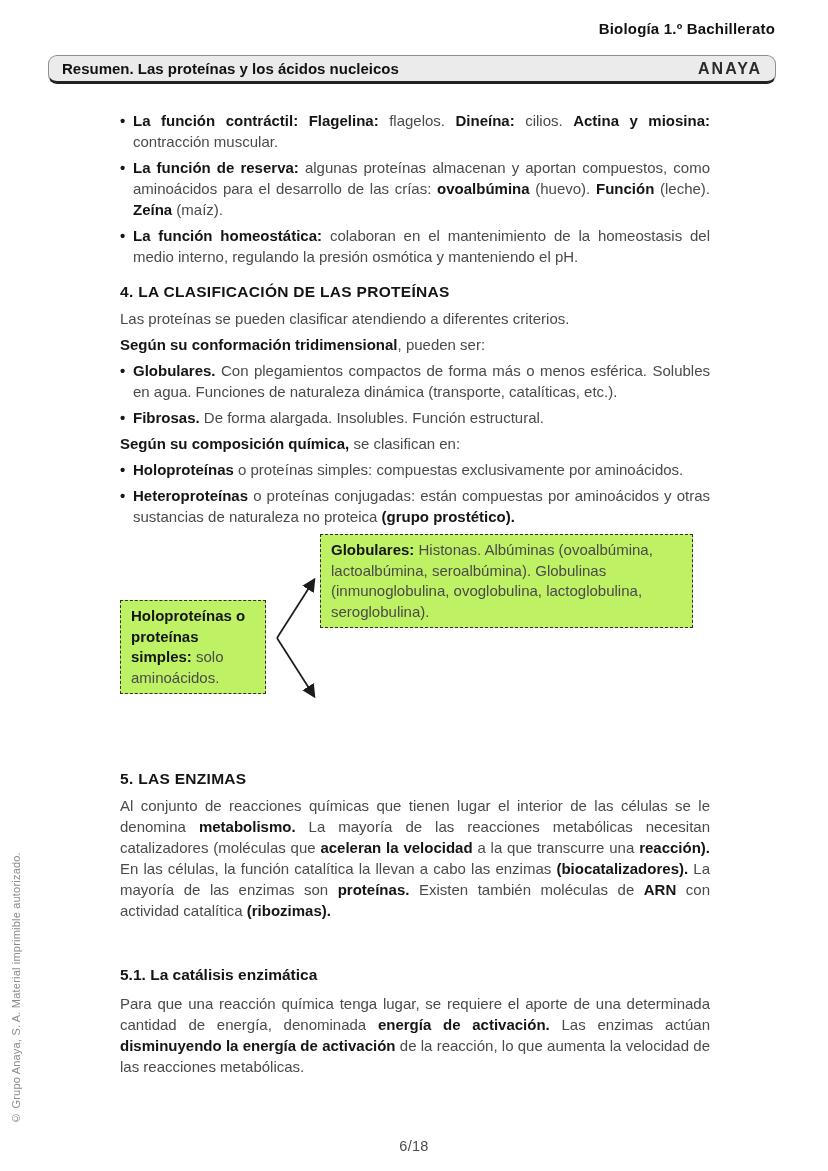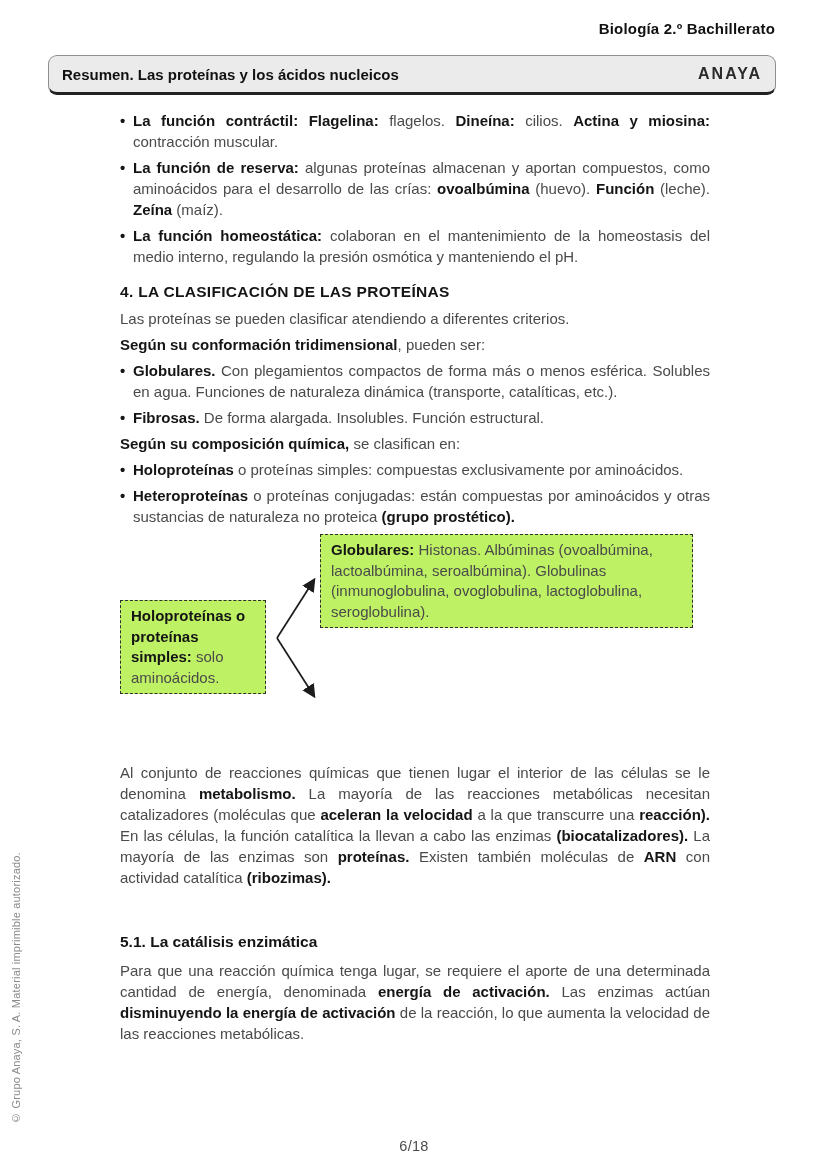--- a/index.html
+++ b/index.html
@@ -5,21 +5,21 @@
   html,body{margin:0;padding:0;background:#fff;}
   .page{
     position:relative;width:828px;height:1171px;background:#ffffff;
     font-family:"Liberation Sans",sans-serif;overflow:hidden;
   }
   .header-right{
     position:absolute;top:20px;right:53px;
     font-size:15px;font-weight:bold;color:#111;letter-spacing:.2px;
   }
   .title-bar{
-    position:absolute;top:55px;left:48px;right:52px;height:40px;
+    position:absolute;top:55px;left:48px;right:52px;height:29px;
     background:#ebebeb;border:1px solid #8f8f8f;
     border-bottom:3px solid #222;border-radius:9px;
     display:flex;align-items:center;justify-content:space-between;
     padding:0 13px;box-sizing:border-box;
   }
   .title-bar .title{font-size:15px;font-weight:bold;color:#111;}
   .title-bar .logo{
     font-size:16px;font-weight:bold;color:#2a2a2a;letter-spacing:2px;
     transform:scaleY(1.05);
   }
@@ -59,21 +59,21 @@
     font-size:11px;color:#8a8a8a;letter-spacing:.2px;white-space:nowrap;
   }
 </style>
 </head>
 <body>
 
 <div class="page">
 
   <div class="copyright">© Grupo Anaya, S. A. Material imprimible autorizado.</div>
 
-  <div class="header-right">Biología 2.º Bachillerato</div>
+  <div class="header-right">Biología 1.º Bachillerato</div>
 
   <div class="title-bar">
     <span class="title">Resumen. Las proteínas y los ácidos nucleicos</span>
     <span class="logo">ANAYA</span>
   </div>
 
   <div class="content">
 
     <div class="bullet">
       <span class="marker">•</span>
@@ -125,20 +125,21 @@
         <defs>
           <marker id="ah" markerWidth="9" markerHeight="9" refX="6.5" refY="4" orient="auto">
             <path d="M0,0 L8,4 L0,8 z" fill="#1c1c1c"></path>
           </marker>
         </defs>
         <line x1="7" y1="66" x2="44" y2="8" stroke="#1c1c1c" stroke-width="1.7" marker-end="url(#ah)"></line>
         <line x1="7" y1="66" x2="44" y2="124" stroke="#1c1c1c" stroke-width="1.7" marker-end="url(#ah)"></line>
       </svg>
     </div>
 
+    <div class="h-section">5. LAS ENZIMAS</div>
 
     <div class="p">Al conjunto de reacciones químicas que tienen lugar el interior de las células se le denomina <strong>metabolismo.</strong> La mayoría de las reacciones metabólicas necesitan catalizadores (moléculas que <strong>aceleran la velocidad</strong> a la que transcurre una <strong>reacción).</strong> En las células, la función catalítica la llevan a cabo las enzimas <strong>(biocatalizadores).</strong> La mayoría de las enzimas son <strong>proteínas.</strong> Existen también moléculas de <strong>ARN</strong> con actividad catalítica <strong>(ribozimas).</strong></div>
 
     <div class="h-sub">5.1. La catálisis enzimática</div>
 
     <div class="p">Para que una reacción química tenga lugar, se requiere el aporte de una determinada cantidad de energía, denominada <strong>energía de activación.</strong> Las enzimas actúan <strong>disminuyendo la energía de activación</strong> de la reacción, lo que aumenta la velocidad de las reacciones metabólicas.</div>
 
   </div>
 
   <div class="footer">6/18</div>

